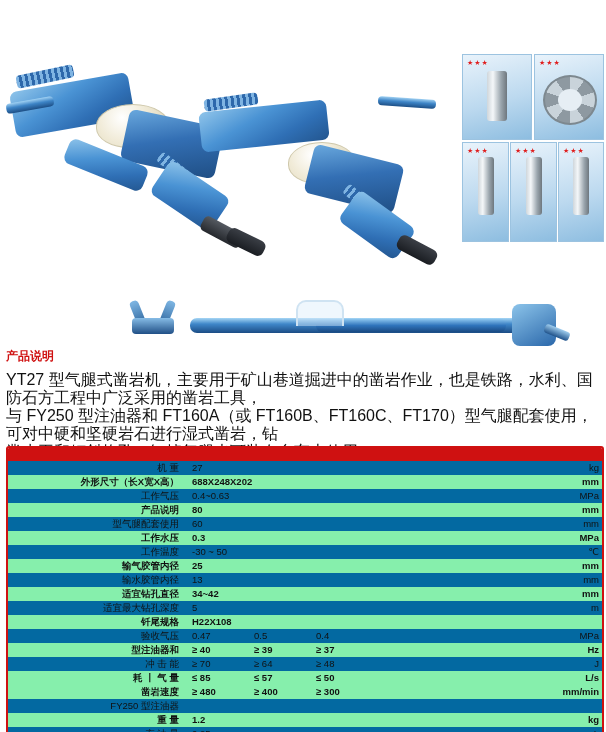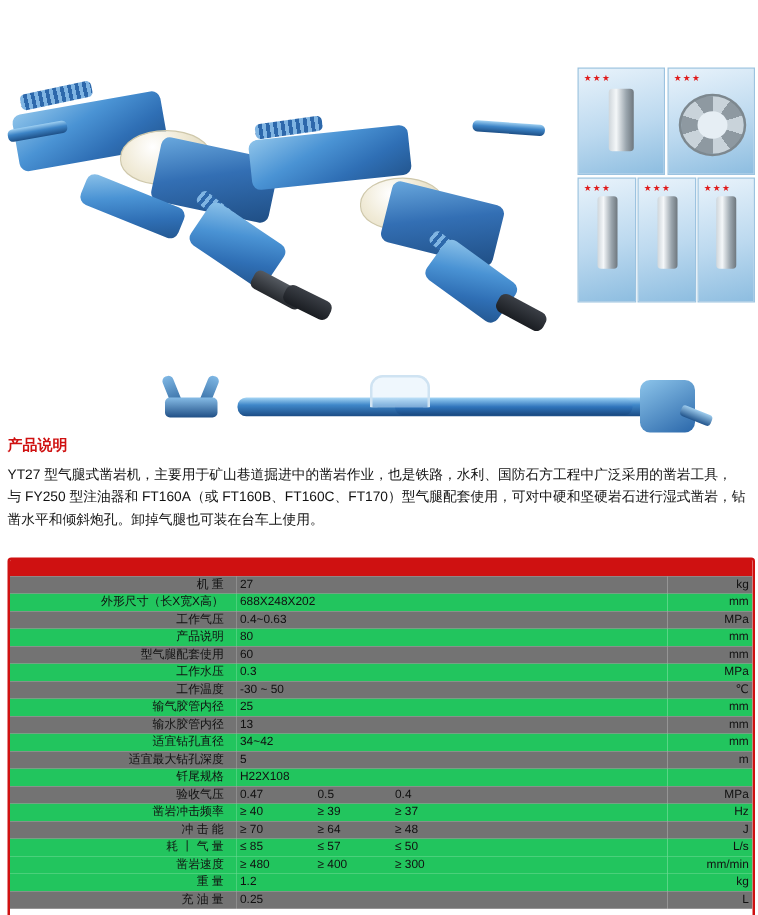--- a/index.html
+++ b/index.html
@@ -124,36 +124,36 @@
   }
   .ring:after{
     content:"";position:absolute;left:13px;top:12px;width:24px;height:22px;
     border-radius:50%;background:#e6eef4;
   }
   .stars{position:absolute;left:4px;top:4px;color:#e01c1c;font-size:7px;letter-spacing:1px;}
 
   
   .desc-wrap{position:absolute;left:6px;top:300px;width:594px;}
   .desc-title{color:#cf1111;font-weight:bold;font-size:12px;margin:0 0 6px 0;}
-  .desc-p{font-size:11px;line-height:18px;color:#111;margin:0;}
+  .desc-p{font-size:16px;line-height:18px;color:#111;margin:0;}
 
   
   .table-block{
     position:absolute;left:6px;top:398px;width:594px;height:330px;
     border:2px solid #cf1111;border-radius:3px;background:#fff;
     overflow:hidden;
   }
   .table-topbar{height:13px;background:#cf1111;}
   table{border-collapse:collapse;width:100%;font-size:9.5px;}
   td{padding:1px 3px;line-height:12px;}
   .c-name{width:168px;text-align:right;padding-right:10px;color:#111;}
   .c-unit{width:62px;text-align:right;color:#111;}
   .c-v{text-align:left;color:#111;}
-  .row-odd{background:#737373;}
-  .row-even{background:#22c55e;}
+  .row-odd{background:#0369a1;}
+  .row-even{background:#86efac;font-weight:bold;}
   .v3{display:inline-block;width:62px;}
   .v-grp{display:inline-block;width:120px;}
 </style>
 </head>
 <body>
 
 <div class="page">
 
   <div class="hero">
 
@@ -285,39 +285,44 @@
             <td class="c-name">钎尾规格</td>
             <td class="c-v"><span class="v3">H22X108</span></td>
             <td class="c-unit"></td>
           </tr>
           <tr class="row-odd">
             <td class="c-name">验收气压</td>
             <td class="c-v"><span class="v3">0.47</span><span class="v3">0.5</span><span class="v3">0.4</span></td>
             <td class="c-unit">MPa</td>
           </tr>
           <tr class="row-even">
-            <td class="c-name">凿岩冲击频率</td>
+            <td class="c-name">型注油器和</td>
             <td class="c-v"><span class="v3">≥ 40</span><span class="v3">≥ 39</span><span class="v3">≥ 37</span></td>
             <td class="c-unit">Hz</td>
           </tr>
           <tr class="row-odd">
             <td class="c-name">冲 击 能</td>
             <td class="c-v"><span class="v3">≥ 70</span><span class="v3">≥ 64</span><span class="v3">≥ 48</span></td>
             <td class="c-unit">J</td>
           </tr>
           <tr class="row-even">
             <td class="c-name">耗 丨 气 量</td>
             <td class="c-v"><span class="v3">≤ 85</span><span class="v3">≤ 57</span><span class="v3">≤ 50</span></td>
             <td class="c-unit">L/s</td>
           </tr>
           <tr class="row-even">
             <td class="c-name">凿岩速度</td>
             <td class="c-v"><span class="v3">≥ 480</span><span class="v3">≥ 400</span><span class="v3">≥ 300</span></td>
             <td class="c-unit">mm/min</td>
           </tr>
+          <tr class="row-odd">
+            <td class="c-name">FY250 型注油器</td>
+            <td class="c-v"><span class="v3"></span></td>
+            <td class="c-unit"></td>
+          </tr>
           <tr class="row-even">
             <td class="c-name">重    量</td>
             <td class="c-v"><span class="v3">1.2</span></td>
             <td class="c-unit">kg</td>
           </tr>
           <tr class="row-odd">
             <td class="c-name">充 油 量</td>
             <td class="c-v"><span class="v3">0.25</span></td>
             <td class="c-unit">L</td>
           </tr>

